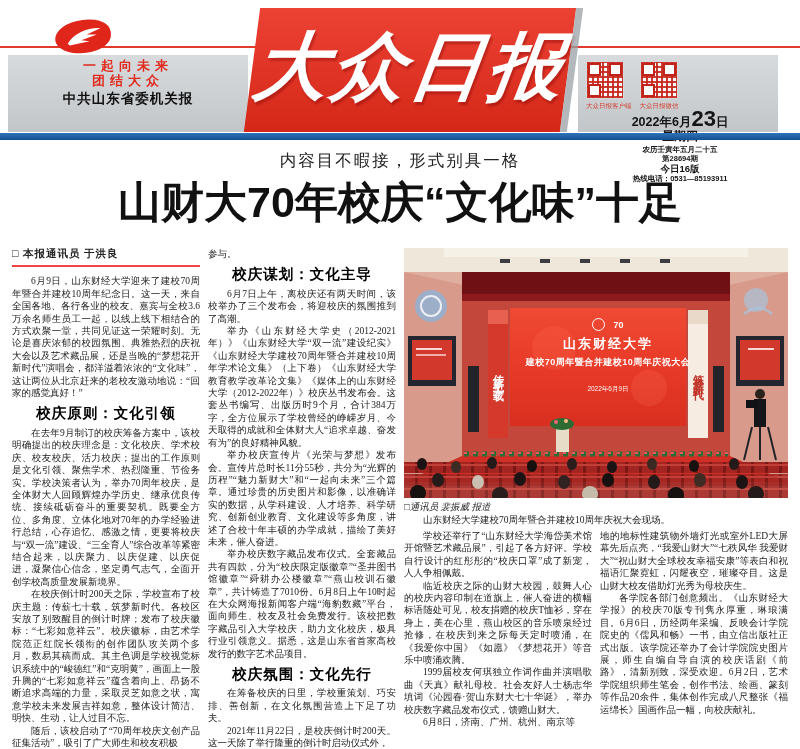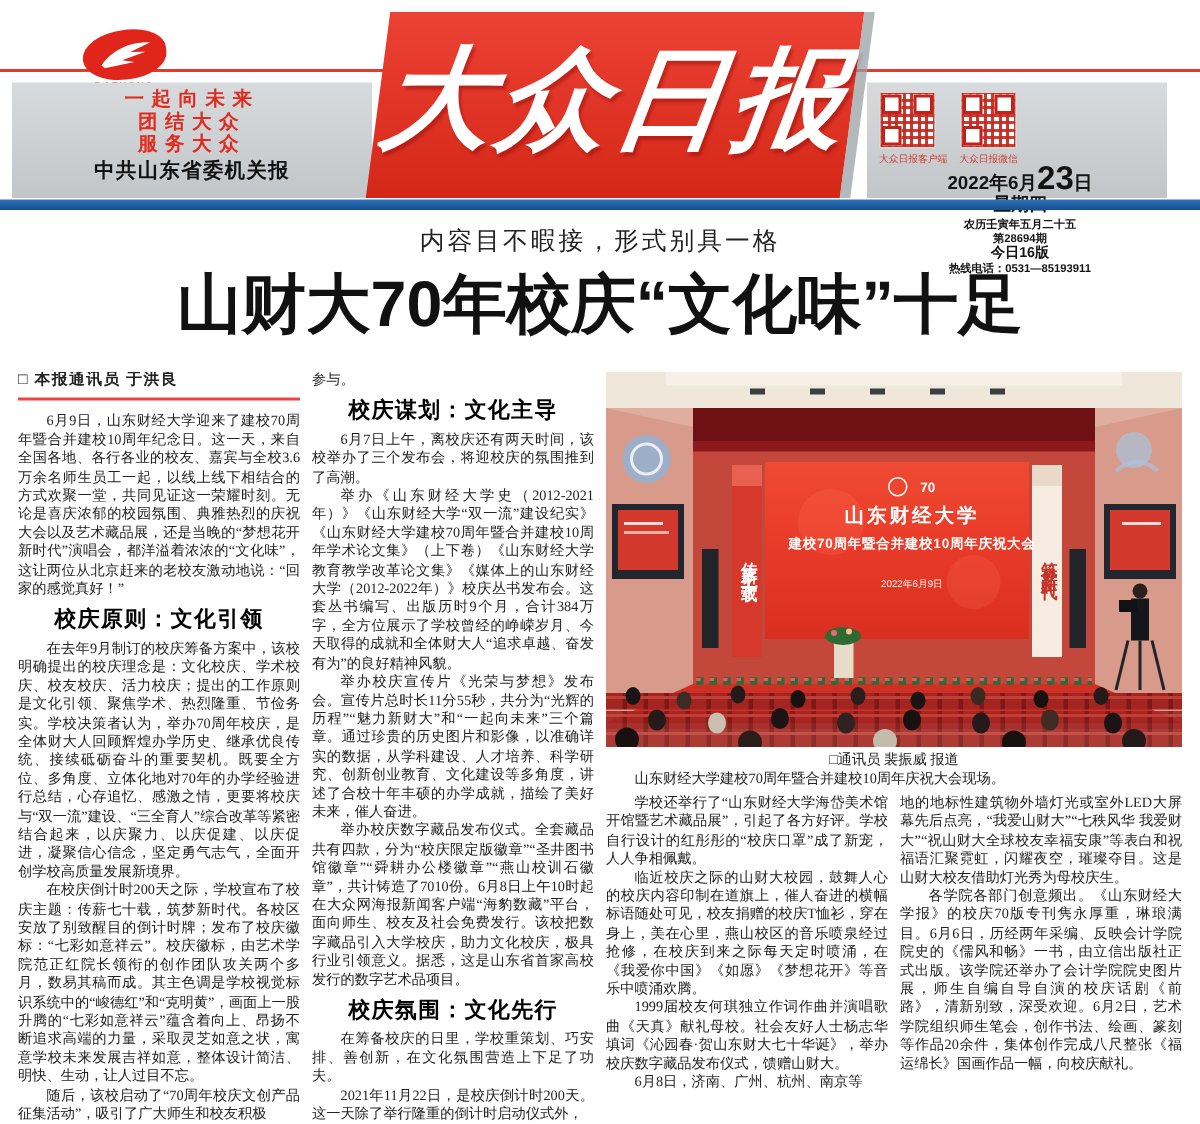--- a/index.html
+++ b/index.html
@@ -73,21 +73,21 @@
   .ph-org{font-weight:bold;font-size:13px;letter-spacing:2px;margin-top:4px;}
   .ph-title{font-weight:bold;font-size:9px;letter-spacing:.5px;margin-top:3px;}
   .ph-date{font-size:6.5px;opacity:.95;margin-top:16px;}
   .ph-banner{top:64px;width:20px;height:126px;writing-mode:vertical-rl;text-orientation:upright;
              font-family:"Liberation Sans",sans-serif;font-weight:bold;font-size:11px;
              letter-spacing:4px;display:flex;align-items:center;justify-content:center;}
   .ph-banner.left{left:84px;color:#fff;}
   .ph-banner.right{left:284px;color:#c2342a;}
   
   .caption{margin:3px 0 4px;font-size:9.5px;line-height:12.5px;color:#222;}
-  .cap-credit{text-align:center;}
+  .cap-credit{text-align:left;font-style:italic;}
   .cap-text{text-indent:2em;}
   .sub-cols{display:flex;gap:8px;height:212px;overflow:hidden;}
   .sub-cols .col{width:188px;}
 </style>
 </head>
 <body>
 
 <div class="page">
 
   <div class="topline"></div>
@@ -97,21 +97,20 @@
       <svg width="40" height="22" viewBox="0 0 40 22">
         <path d="M4 16 C12 6, 26 2, 38 4 L24 9 L34 10 L18 14 L26 16 L6 18 Z" fill="#fff"></path>
       </svg>
     </div>
     <div class="logo-en">DAZHONG</div>
   </div>
 
   <div class="gbox slogan-box">
     <div class="slogan-line">一起向未来</div>
     <div class="slogan-line">团结大众</div>
-    <div class="slogan-line">服务大众</div>
     <div class="org-line">中共山东省委机关报</div>
   </div>
 
   <div class="title-band">
     <div class="masthead-title">大众日报</div>
   </div>
 
   <div class="gbox date-box">
     <div class="qr-area">
       <div class="qr-item">

